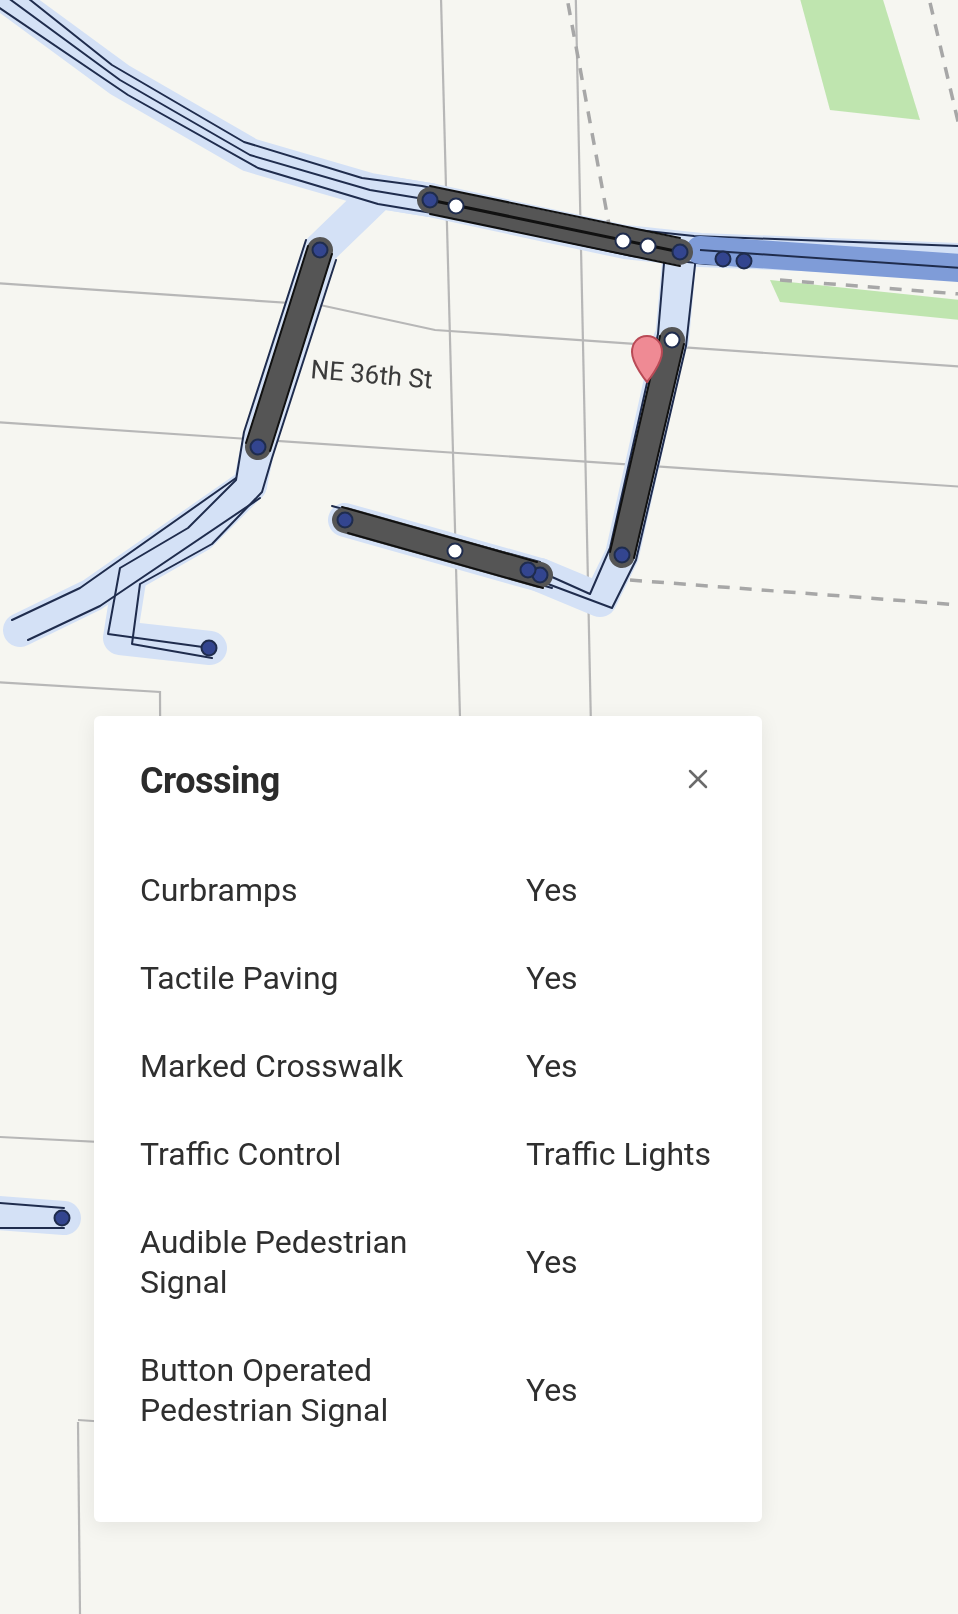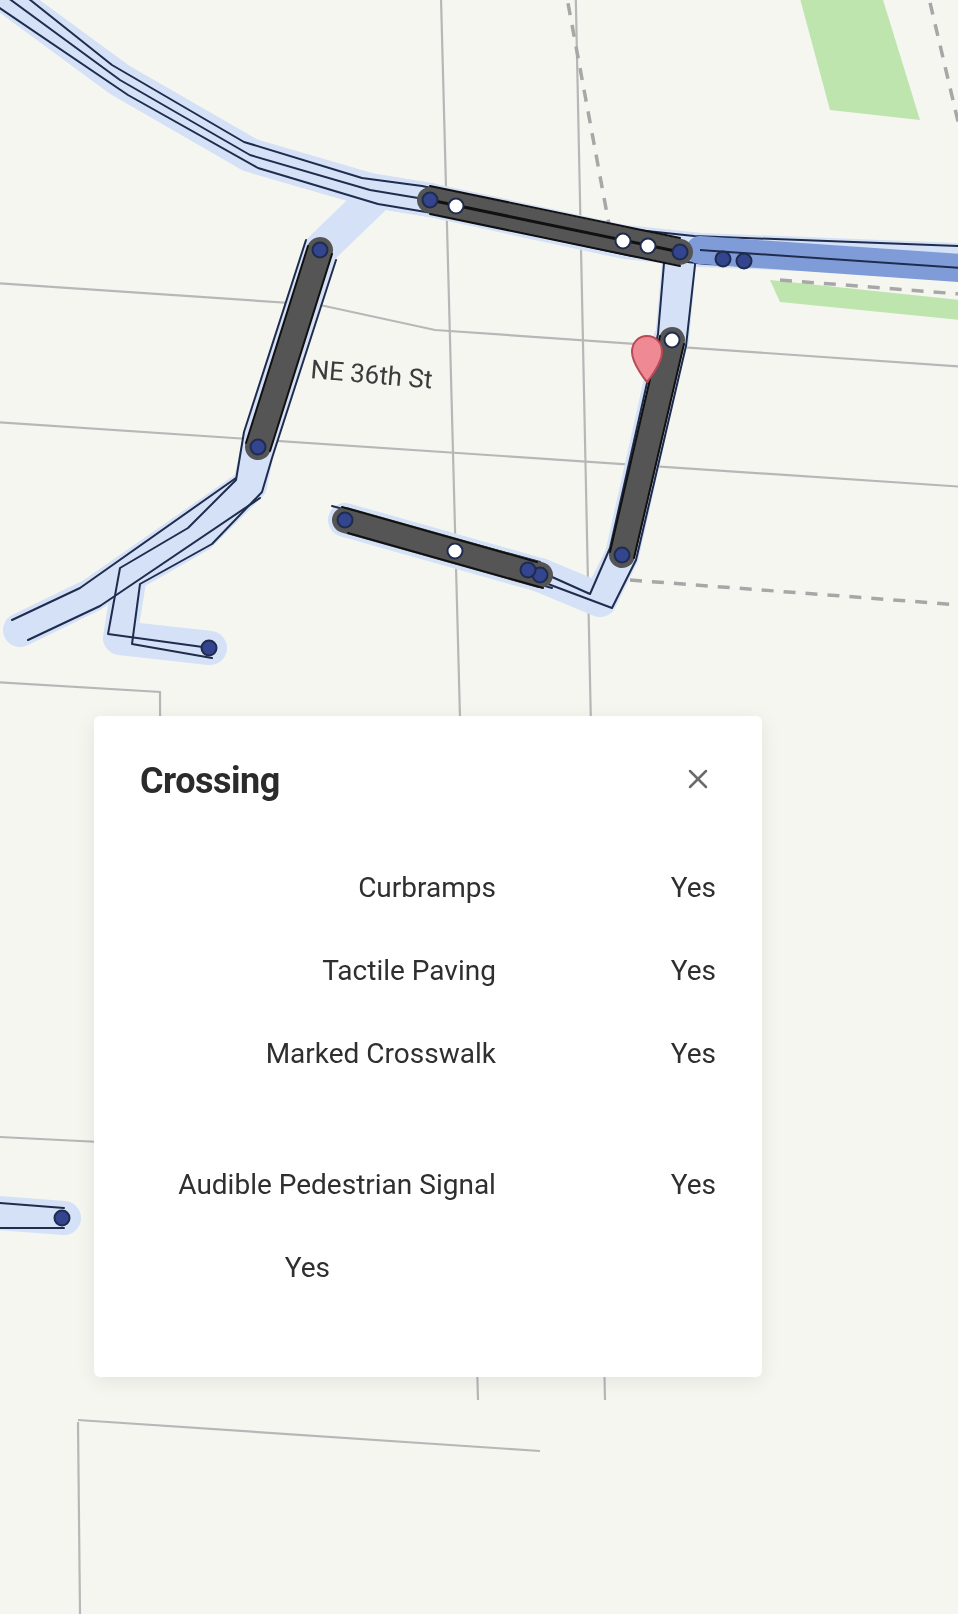--- a/index.html
+++ b/index.html
@@ -39,21 +39,20 @@
   .info-card {
     position: absolute;
     left: 94px;
     top: 716px;
     width: 668px;
     background: #ffffff;
     border-radius: 6px;
     box-shadow: 0 4px 20px rgba(0,0,0,0.08);
     padding: 44px 46px 20px 46px;
     z-index: 10;
-    text-align: right;
   }
   .card-header {
     display: flex;
     align-items: center;
     justify-content: space-between;
     margin-bottom: 44px;
   }
   .card-title {
     font-size: 36px;
     font-weight: 700;
@@ -68,21 +67,21 @@
     line-height: 1;
     border: none;
     background: none;
   }
   .attr-row {
     display: flex;
     align-items: center;
     justify-content: space-between;
     gap: 30px;
     padding: 24px 0;
-    font-size: 28px;
+    font-size: 32px;
     color: #2f2f2f;
   }
   .attr-label {
     flex: 1 1 60%;
     line-height: 1.25;
   }
   .attr-value {
     flex: 0 0 33%;
     line-height: 1.25;
   }
@@ -245,23 +244,26 @@
   </div>
   <div class="attr-row">
     <div class="attr-label">Tactile Paving</div>
     <div class="attr-value">Yes</div>
   </div>
   <div class="attr-row">
     <div class="attr-label">Marked Crosswalk</div>
     <div class="attr-value">Yes</div>
   </div>
   <div class="attr-row">
+    <div class="attr-label">Traffic Control</div>
+    <div class="attr-value">Traffic Lights</div>
   </div>
   <div class="attr-row">
     <div class="attr-label">Audible Pedestrian Signal</div>
     <div class="attr-value">Yes</div>
   </div>
   <div class="attr-row">
+    <div class="attr-label">Button Operated Pedestrian Signal</div>
     <div class="attr-value">Yes</div>
   </div>
   <div class="attr-row">
   </div>
 </div>
 
 </body></html>

